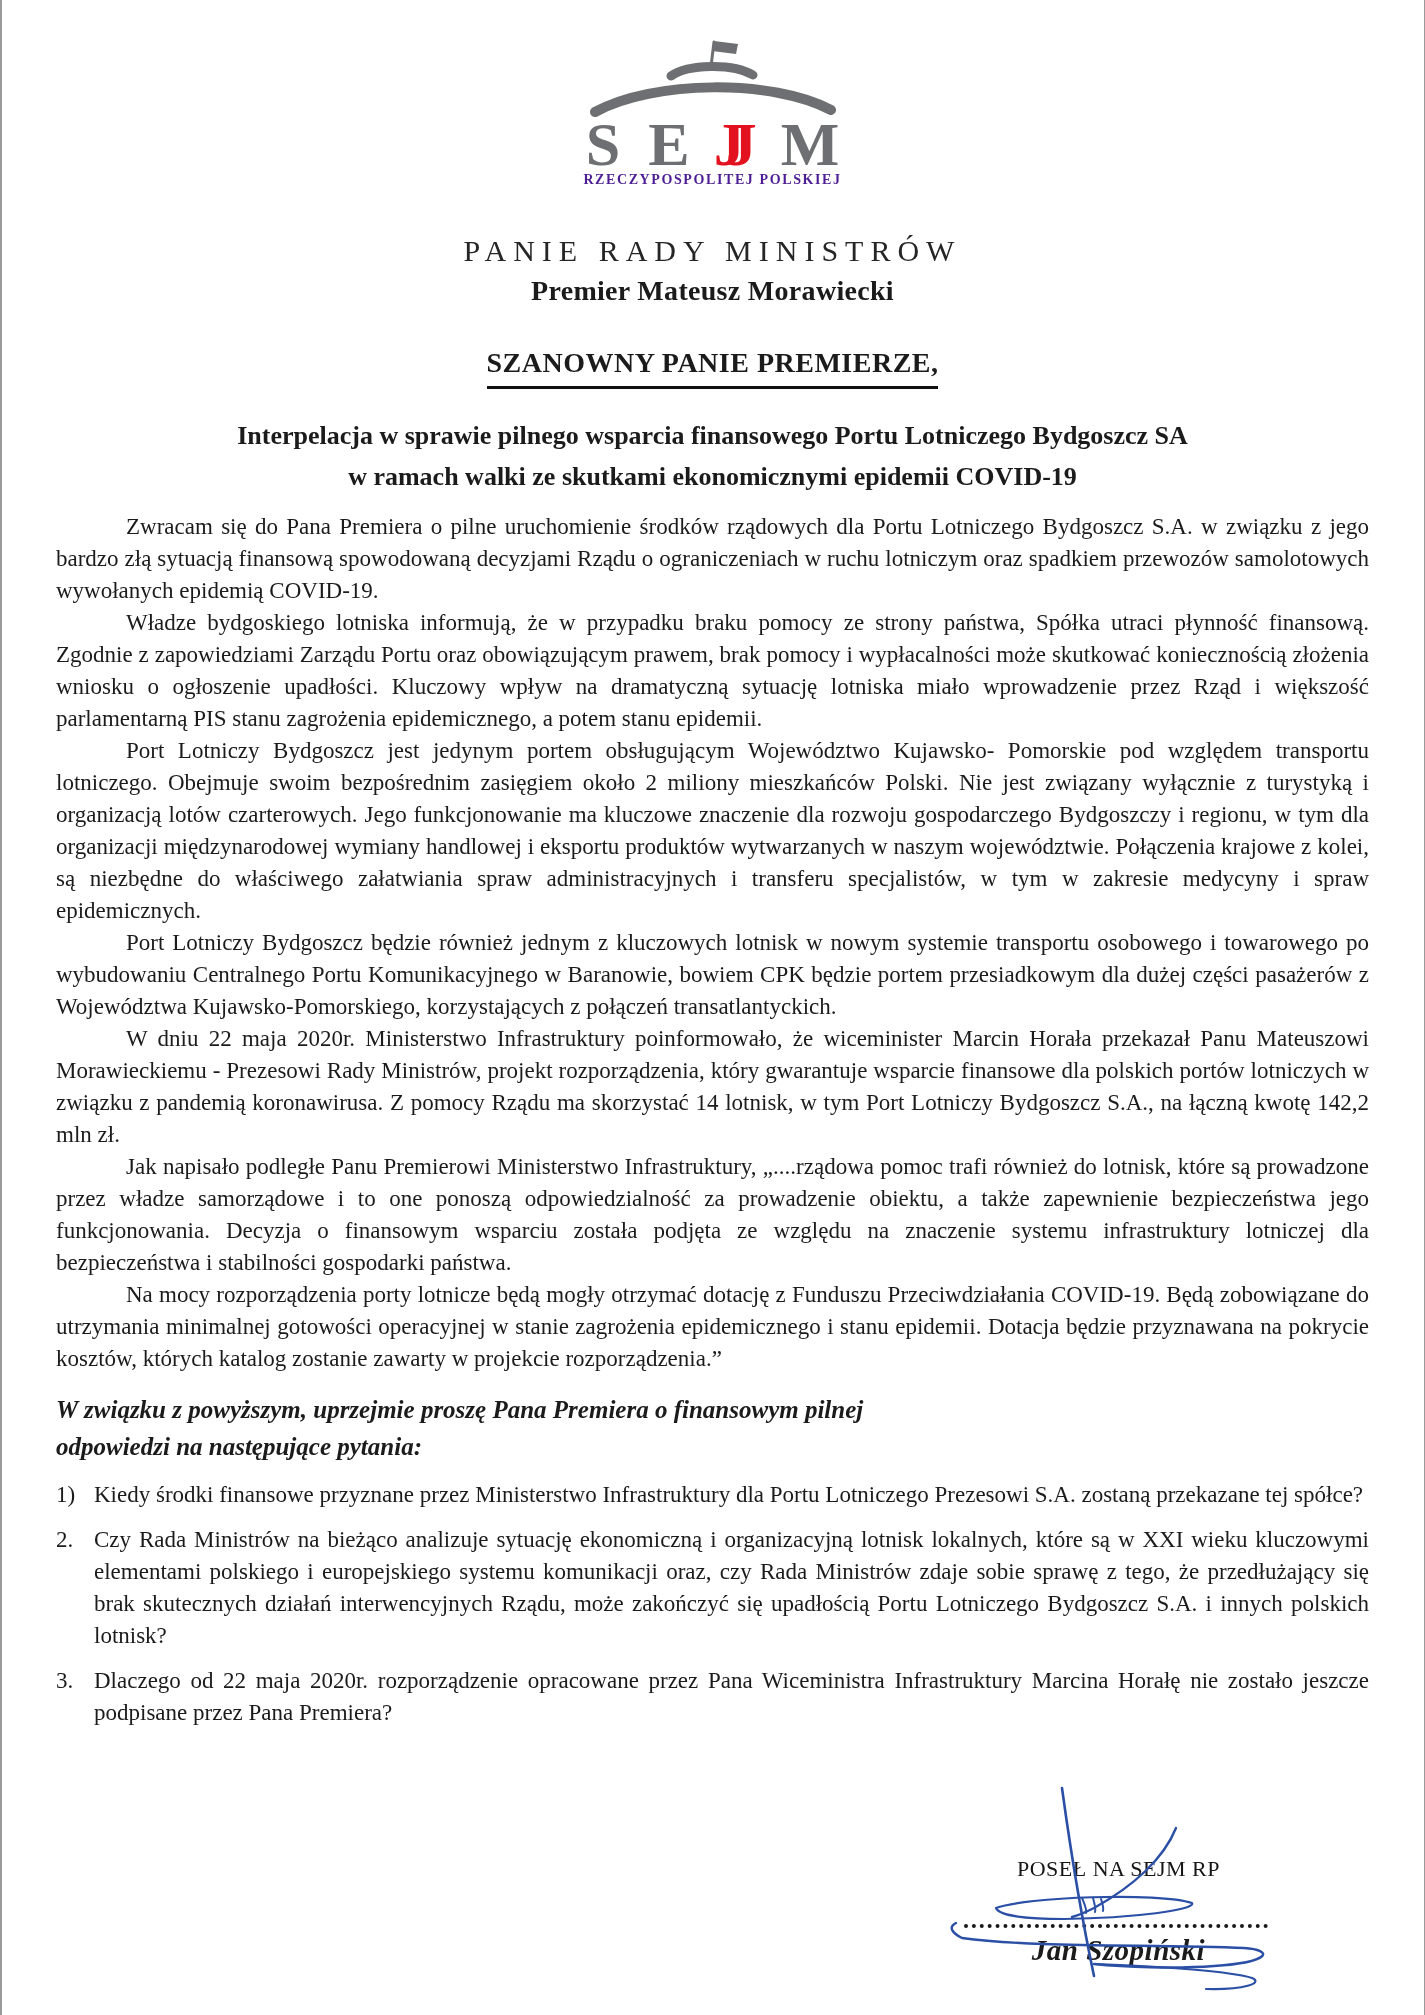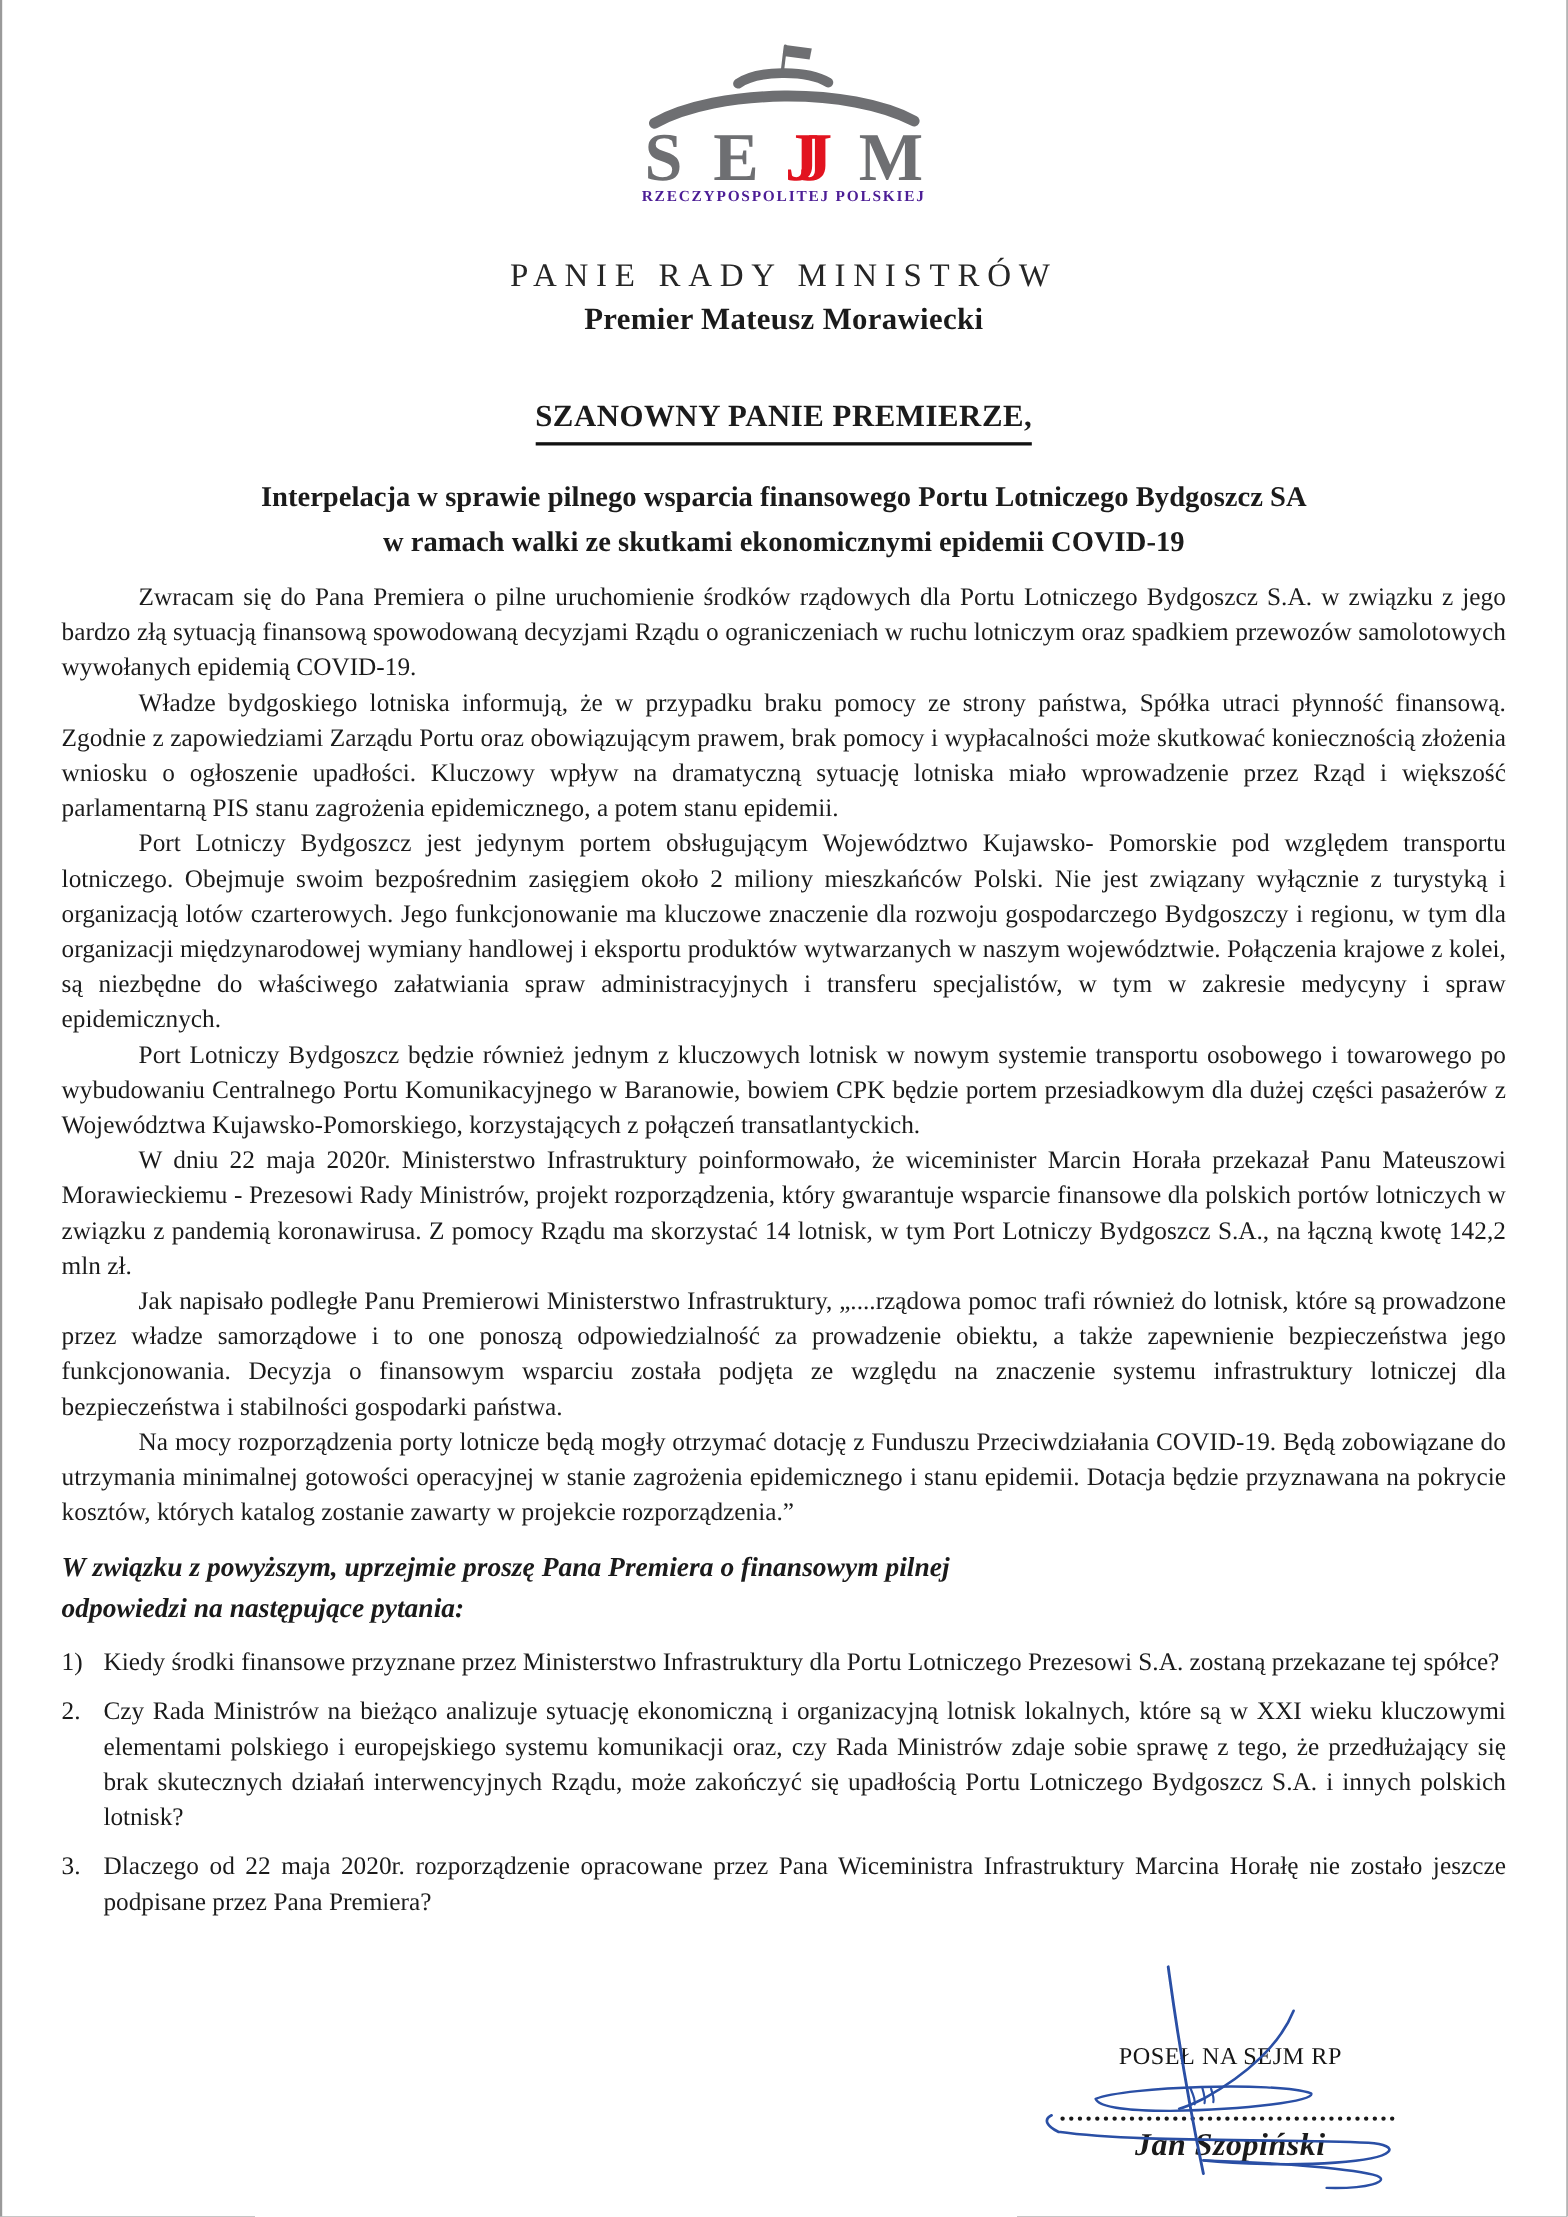--- a/index.html
+++ b/index.html
@@ -35,21 +35,21 @@
   
   .prm-title{
     margin-top:46px;text-align:center;
     font-size:30px;font-weight:400;letter-spacing:7px;color:#262626;
   }
   .prm-name{
     margin-top:7px;text-align:center;
     font-size:28px;font-weight:700;letter-spacing:.3px;
   }
   
-  .salutation-wrap{margin-top:56px;text-align:center;}
+  .salutation-wrap{margin-top:40px;text-align:center;}
   .salutation{
     display:inline-block;
     font-size:28px;font-weight:700;letter-spacing:.5px;
     border-bottom:3px solid #111;padding-bottom:7px;
   }
   
   .subject{margin-top:26px;text-align:center;font-weight:700;font-size:26px;line-height:41px;}
   
   .body-text{
     width:1313px;margin:14px auto 0 auto;

